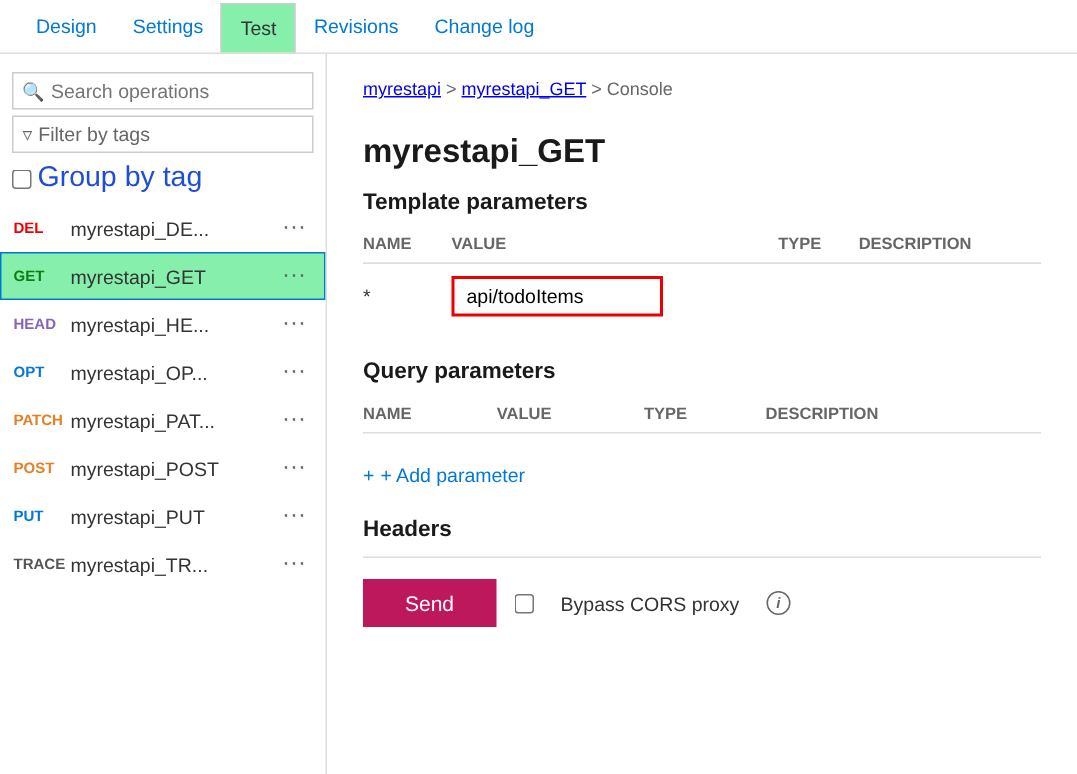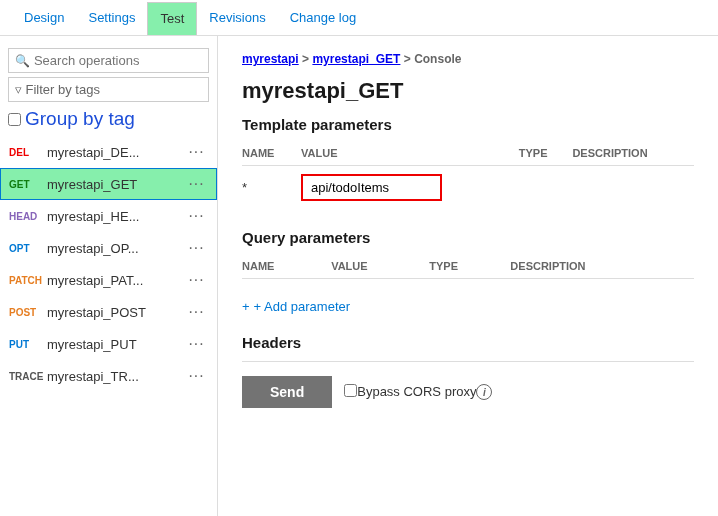--- a/index.html
+++ b/index.html
@@ -135,22 +135,21 @@
 
     
     .content {
       flex: 1;
       padding: 16px 24px;
       overflow-y: auto;
     }
     .breadcrumb {
       font-size: 12px;
       color: #0078d4;
-      margin-bottom: 12px;
-      font-weight: bold;
+      margin-bottom: 22px;
     }
     .breadcrumb span {
       color: #666;
     }
     .page-title {
       font-size: 22px;
       font-weight: 600;
       color: #1a1a1a;
       margin-bottom: 12px;
     }
@@ -199,32 +198,33 @@
       margin-bottom: 20px;
     }
 
     .send-section {
       display: flex;
       align-items: center;
       gap: 12px;
       margin-top: 8px;
     }
     .send-btn {
-      background: #737373;
+      background: #be185d;
       color: #fff;
       border: none;
       padding: 8px 28px;
       font-size: 14px;
-      font-weight: 700;
+      font-weight: 400;
       cursor: pointer;
     }
 
     .bypass-label {
       display: flex;
-      gap: 0;
+      align-items: center;
+      gap: 18px;
       font-size: 13px;
       color: #333;
     }
     .bypass-label input { width: 13px; height: 13px; }
     .info-icon {
       display: inline-flex;
       width: 16px; height: 16px;
       border-radius: 50%;
       border: 1.5px solid #666;
       align-items: center;

